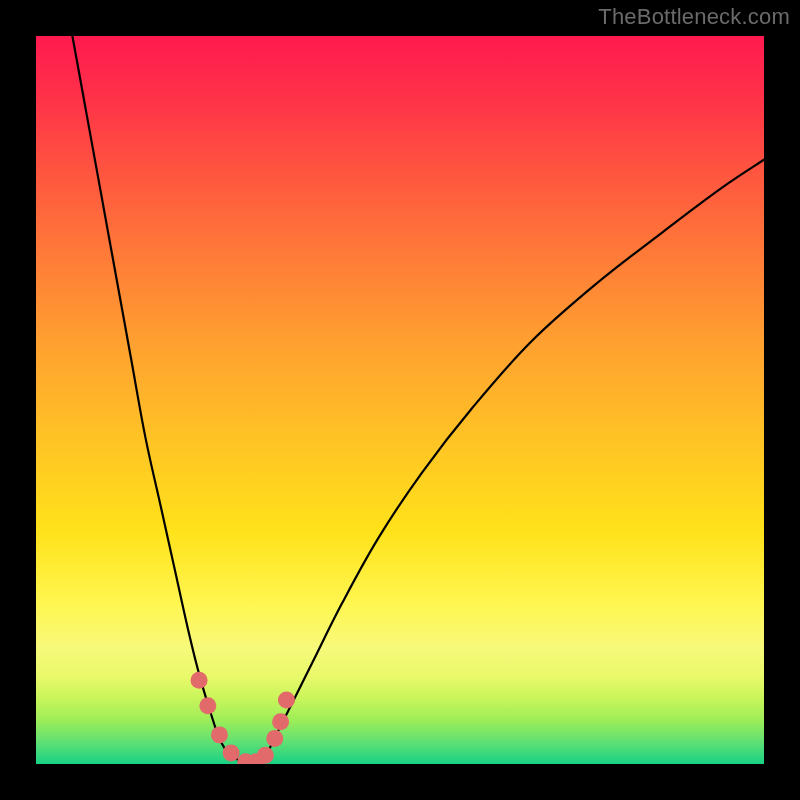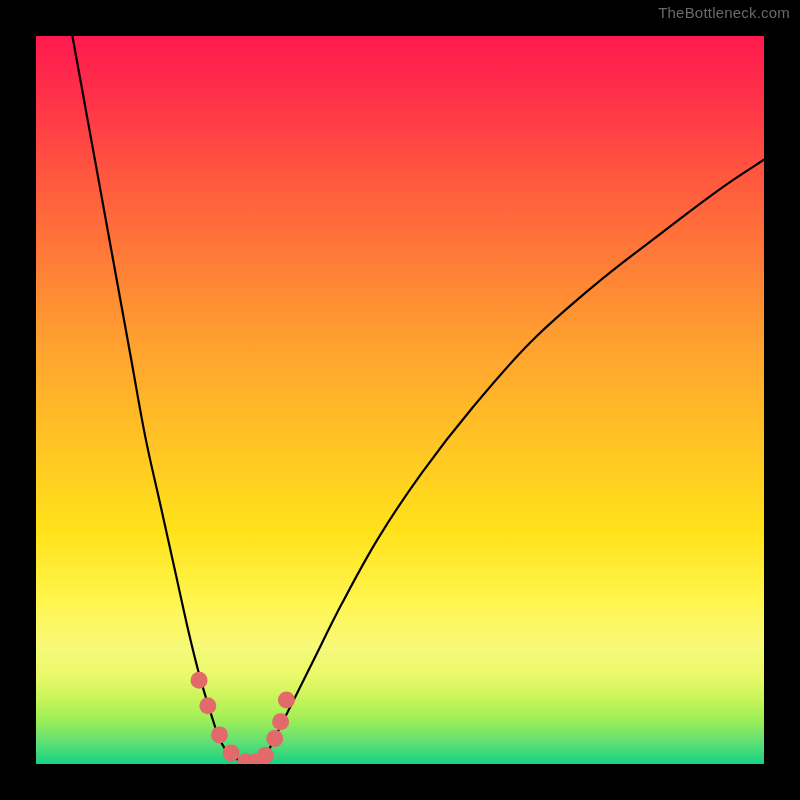--- a/index.html
+++ b/index.html
@@ -45,21 +45,21 @@
       #9ded58 94%,
       #5fe074 97%,
       #18d184 100%
     );
   }
   .watermark {
     position: absolute;
     top: 4px;
     right: 10px;
     font-family: Arial, Helvetica, sans-serif;
-    font-size: 15px;
+    font-size: 22px;
     color: #6a6a6a;
     letter-spacing: 0.2px;
     user-select: none;
   }
   svg.curves {
     position: absolute;
     inset: 0;
   }
 </style>
 </head>

